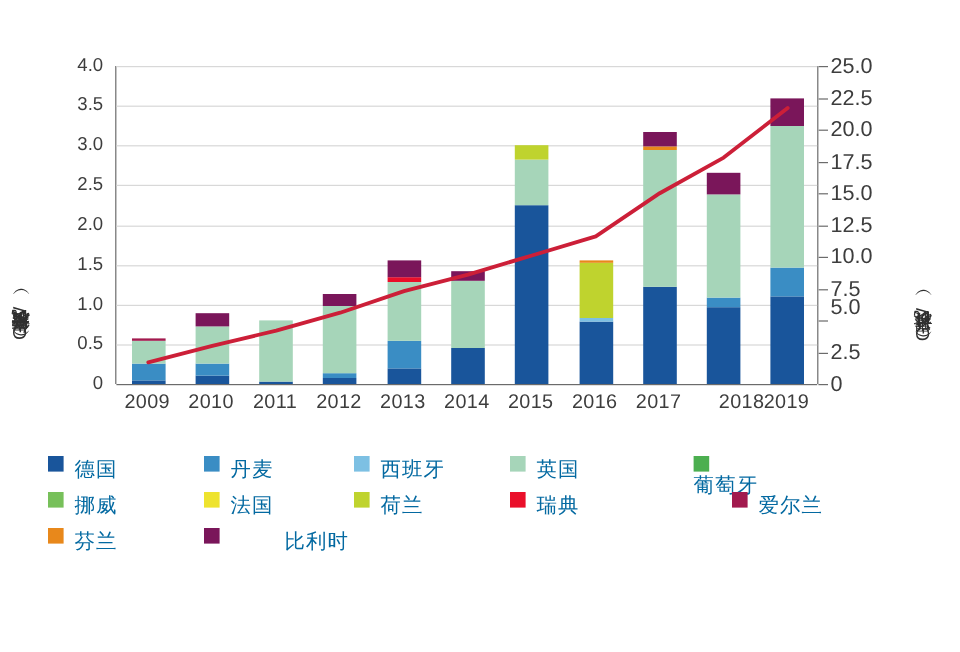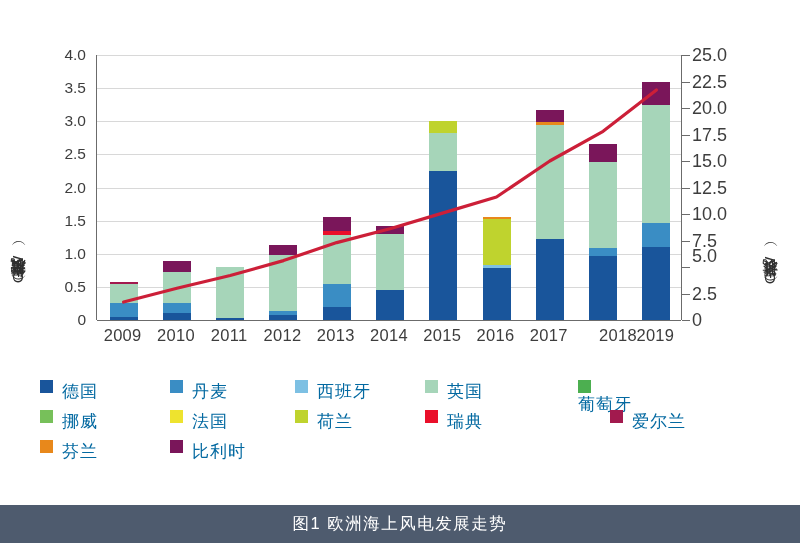--- a/index.html
+++ b/index.html
@@ -275,23 +275,20 @@
         <span>瑞典</span>
       </div>
       <div class="legend-item" style="left: 570px; top: 30px;">
         <span class="legend-swatch" style="background: rgb(162, 26, 78);"></span>
         <span>爱尔兰</span>
       </div>
       <div class="legend-item" style="left: 0px; top: 60px;">
         <span class="legend-swatch" style="background: rgb(232, 136, 27);"></span>
         <span>芬兰</span>
       </div>
-      <div class="legend-item" style="left: 130px; top: 60px;">
+      <div class="legend-item" style="left: 130px; top: 60px; gap: 45px;">
         <span class="legend-swatch" style="background: rgb(122, 22, 90);"></span>
         <span>比利时</span>
       </div>
     </div>
 
   <div id="caption-rule"></div>
-  <div id="caption-band">
-    <span id="caption-text">图1 欧洲海上风电发展走势</span>
-  </div>
 </div>
 
 </body></html>

